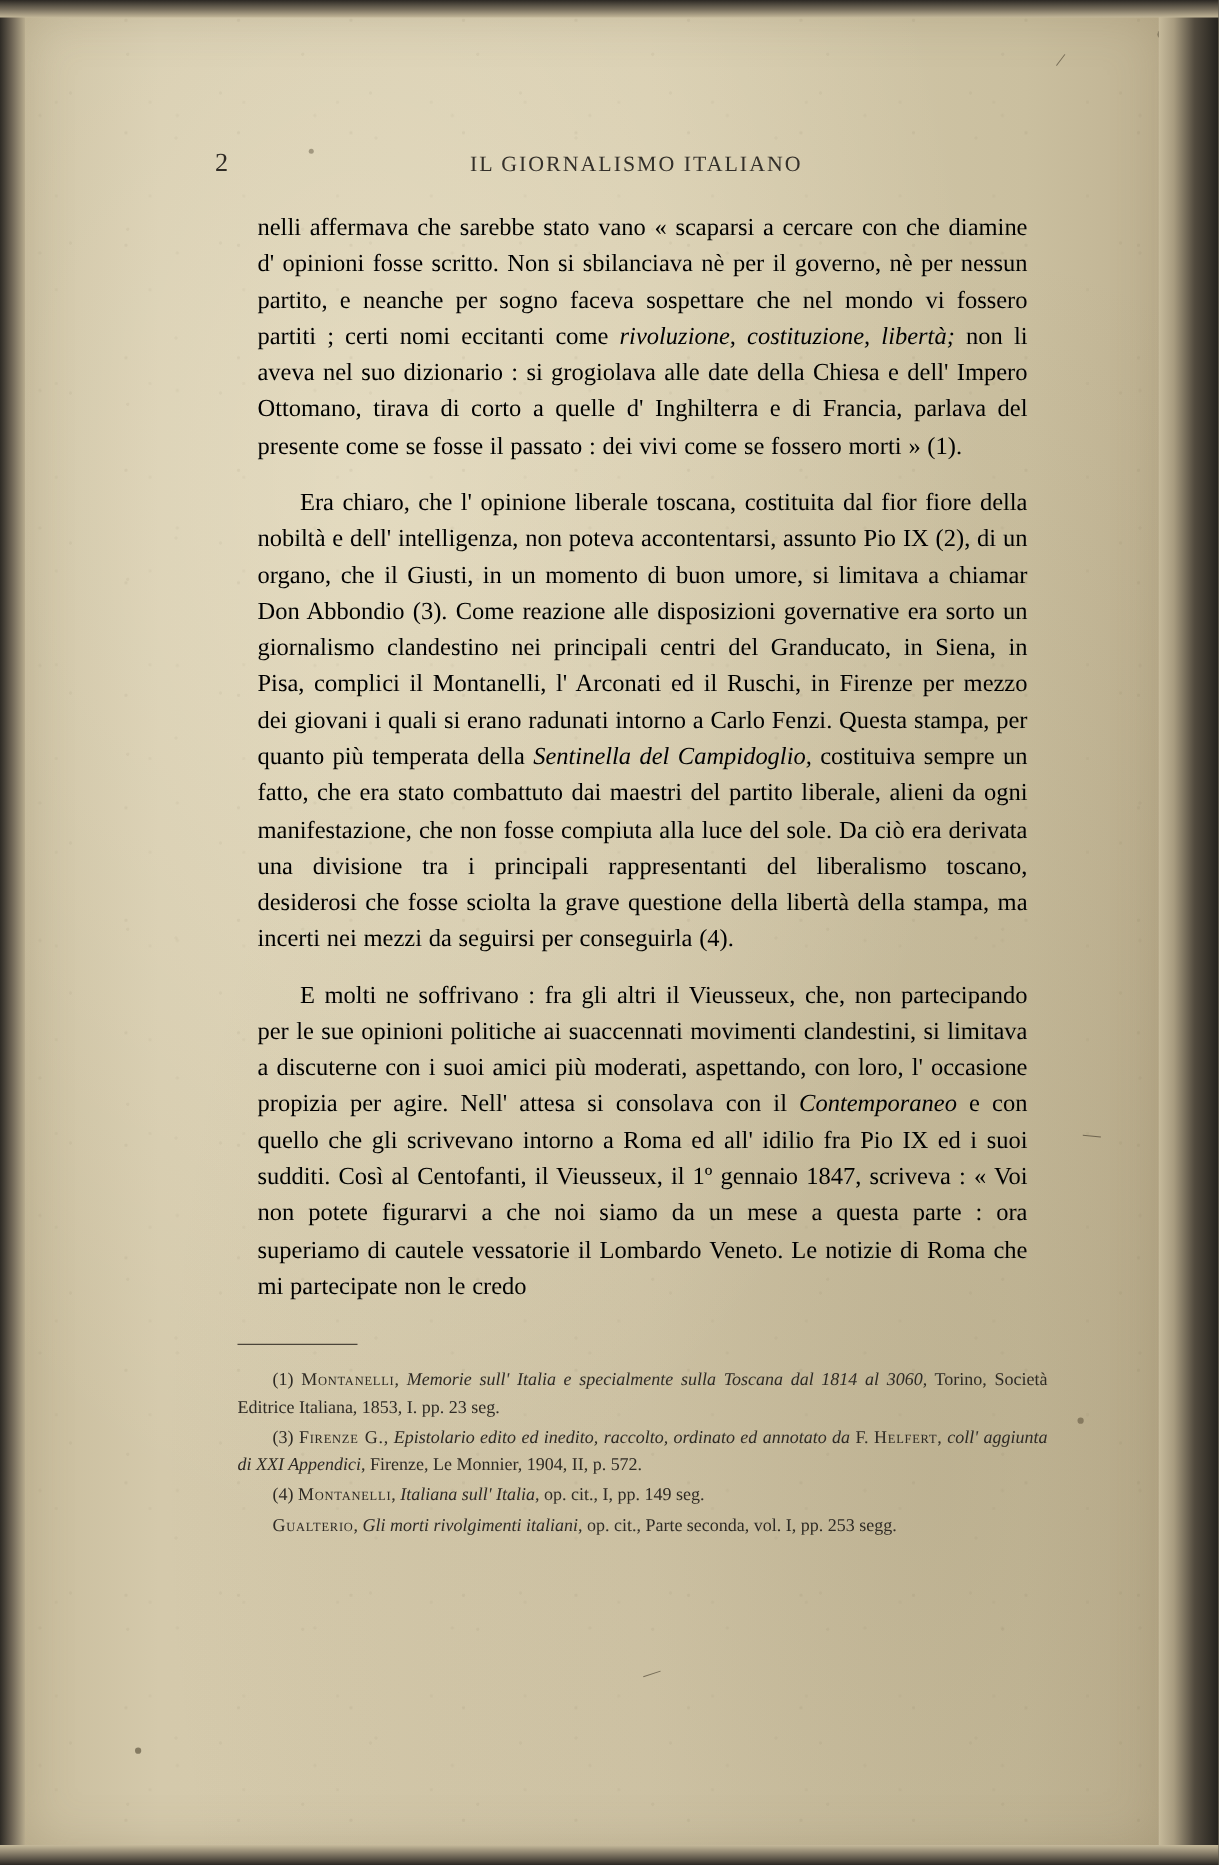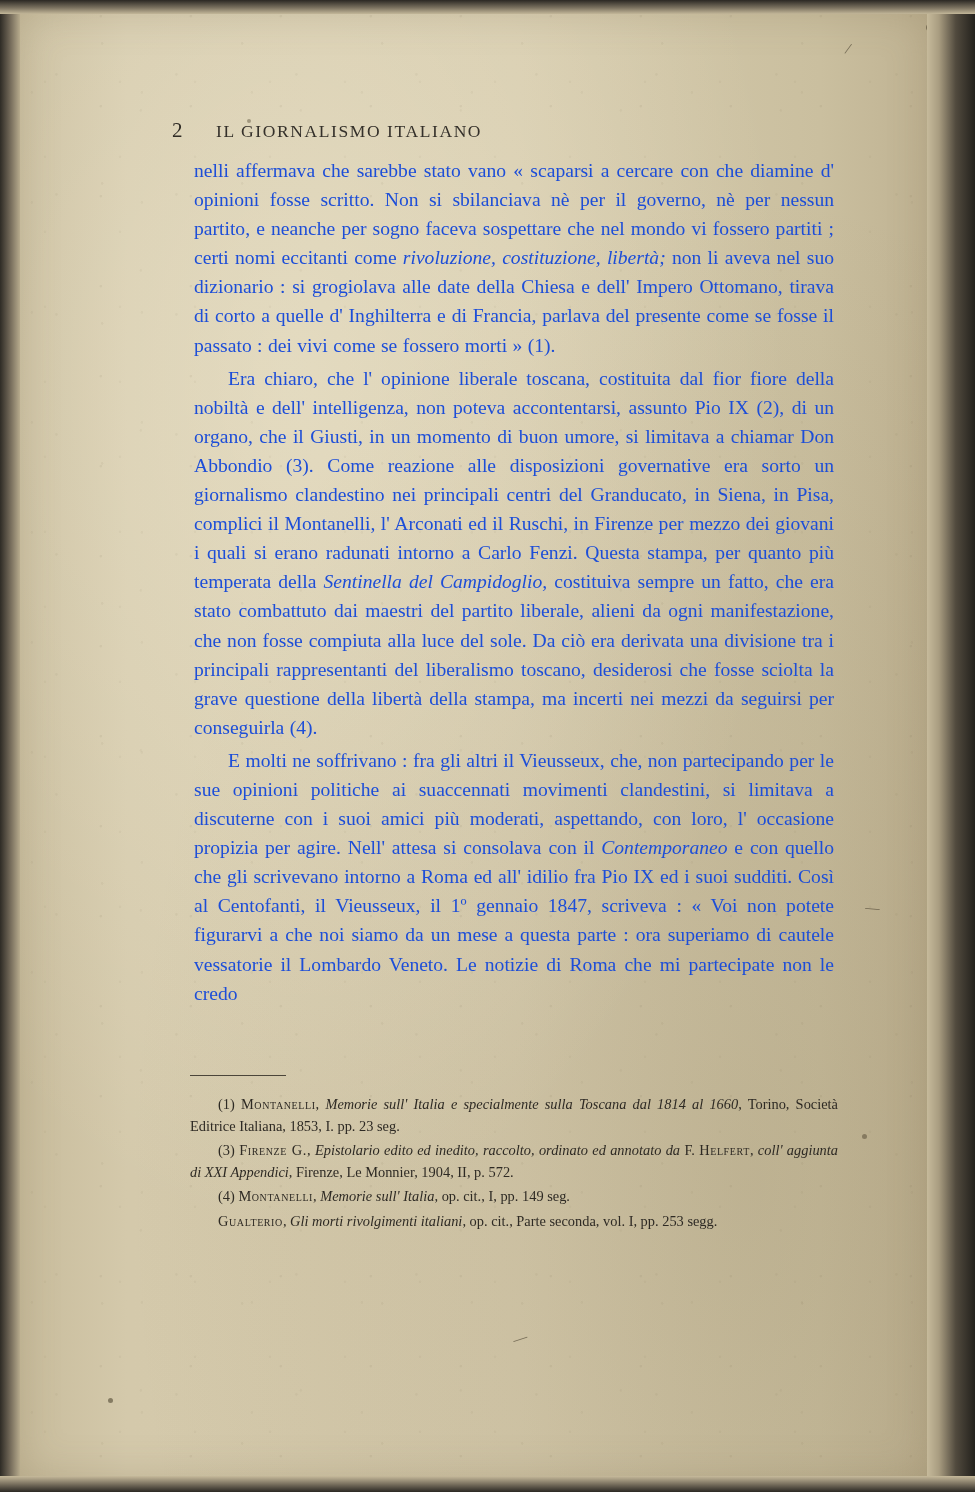--- a/index.html
+++ b/index.html
@@ -82,31 +82,32 @@
     height: 34px;
   }
   .folio {
     font-size: 21px;
     color: #2f2b25;
     width: 44px;
     margin-left: -18px;
   }
   .running-head {
     flex: 1;
+    text-align: center;
     font-size: 17.5px;
     letter-spacing: 1.6px;
     color: #34302a;
     padding-right: 36px;
     white-space: nowrap;
   }
   .body-text p {
-    margin: 4px;
+    margin: 16px;
     font-size: 19.6px;
     line-height: 29.1px;
-    color: #1d4ed8;
+    color: #000000;
     text-align: justify;
     text-indent: 34px;
     word-spacing: 0.5px;
   }
   .body-text p.no-indent {
     text-indent: 0;
   }
   .body-text i {
     font-style: italic;
   }
@@ -177,23 +178,23 @@
     <div class="body-text">
       <p class="no-indent">nelli affermava che sarebbe stato vano « scaparsi a cercare con che diamine d' opinioni fosse scritto. Non si sbilanciava nè per il governo, nè per nessun partito, e neanche per sogno faceva sospettare che nel mondo vi fossero partiti ; certi nomi eccitanti come <i>rivoluzione, costituzione, libertà;</i> non li aveva nel suo dizionario : si grogiolava alle date della Chiesa e dell' Impero Ottomano, tirava di corto a quelle d' Inghilterra e di Francia, parlava del presente come se fosse il passato : dei vivi come se fossero morti » (1).</p>
       <p>Era chiaro, che l' opinione liberale toscana, costituita dal fior fiore della nobiltà e dell' intelligenza, non poteva accontentarsi, assunto Pio IX (2), di un organo, che il Giusti, in un momento di buon umore, si limitava a chiamar Don Abbondio (3). Come reazione alle disposizioni governative era sorto un giornalismo clandestino nei principali centri del Granducato, in Siena, in Pisa, complici il Montanelli, l' Arconati ed il Ruschi, in Firenze per mezzo dei giovani i quali si erano radunati intorno a Carlo Fenzi. Questa stampa, per quanto più temperata della <i>Sentinella del Campidoglio,</i> costituiva sempre un fatto, che era stato combattuto dai maestri del partito liberale, alieni da ogni manifestazione, che non fosse compiuta alla luce del sole. Da ciò era derivata una divisione tra i principali rappresentanti del liberalismo toscano, desiderosi che fosse sciolta la grave questione della libertà della stampa, ma incerti nei mezzi da seguirsi per conseguirla (4).</p>
       <p>E molti ne soffrivano : fra gli altri il Vieusseux, che, non partecipando per le sue opinioni politiche ai suaccennati movimenti clandestini, si limitava a discuterne con i suoi amici più moderati, aspettando, con loro, l' occasione propizia per agire. Nell' attesa si consolava con il <i>Contemporaneo</i> e con quello che gli scrivevano intorno a Roma ed all' idilio fra Pio IX ed i suoi sudditi. Così al Centofanti, il Vieusseux, il 1º gennaio 1847, scriveva : « Voi non potete figurarvi a che noi siamo da un mese a questa parte : ora superiamo di cautele vessatorie il Lombardo Veneto. Le notizie di Roma che mi partecipate non le credo</p>
     </div>
   </div>
 
   <div class="fn-rule"></div>
 
   <div class="footnotes">
-    <p>(1) <span class="sc">Montanelli</span>, <i>Memorie sull' Italia e specialmente sulla Toscana dal 1814 al 1660</i>, Torino, Società Editrice Italiana, 1853, I. pp. 23 seg.</p>
+    <p>(1) <span class="sc">Montanelli</span>, <i>Memorie sull' Italia e specialmente sulla Toscana dal 1814 al 3060</i>, Torino, Società Editrice Italiana, 1853, I. pp. 23 seg.</p>
     <p>(3) <span class="sc">Firenze G.</span>, <i>Epistolario edito ed inedito, raccolto, ordinato ed annotato da</i> F. <span class="sc">Helfert</span>, <i>coll' aggiunta di XXI Appendici</i>, Firenze, Le Monnier, 1904, II, p. 572.</p>
-    <p>(4) <span class="sc">Montanelli</span>, <i>Memorie sull' Italia</i>, op. cit., I, pp. 149 seg.</p>
+    <p>(4) <span class="sc">Montanelli</span>, <i>Italiana sull' Italia</i>, op. cit., I, pp. 149 seg.</p>
     <p><span class="sc">Gualterio</span>, <i>Gli morti rivolgimenti italiani</i>, op. cit., Parte seconda, vol. I, pp. 253 segg.</p>
   </div>
 
   <div class="blotch b1"></div>
   <div class="blotch b2"></div>
   <div class="blotch b3"></div>
   <div class="blotch b4"></div>
   <div class="tick t1">/</div>
   <div class="tick t2">|</div>
   <div class="tick t3">|</div>

